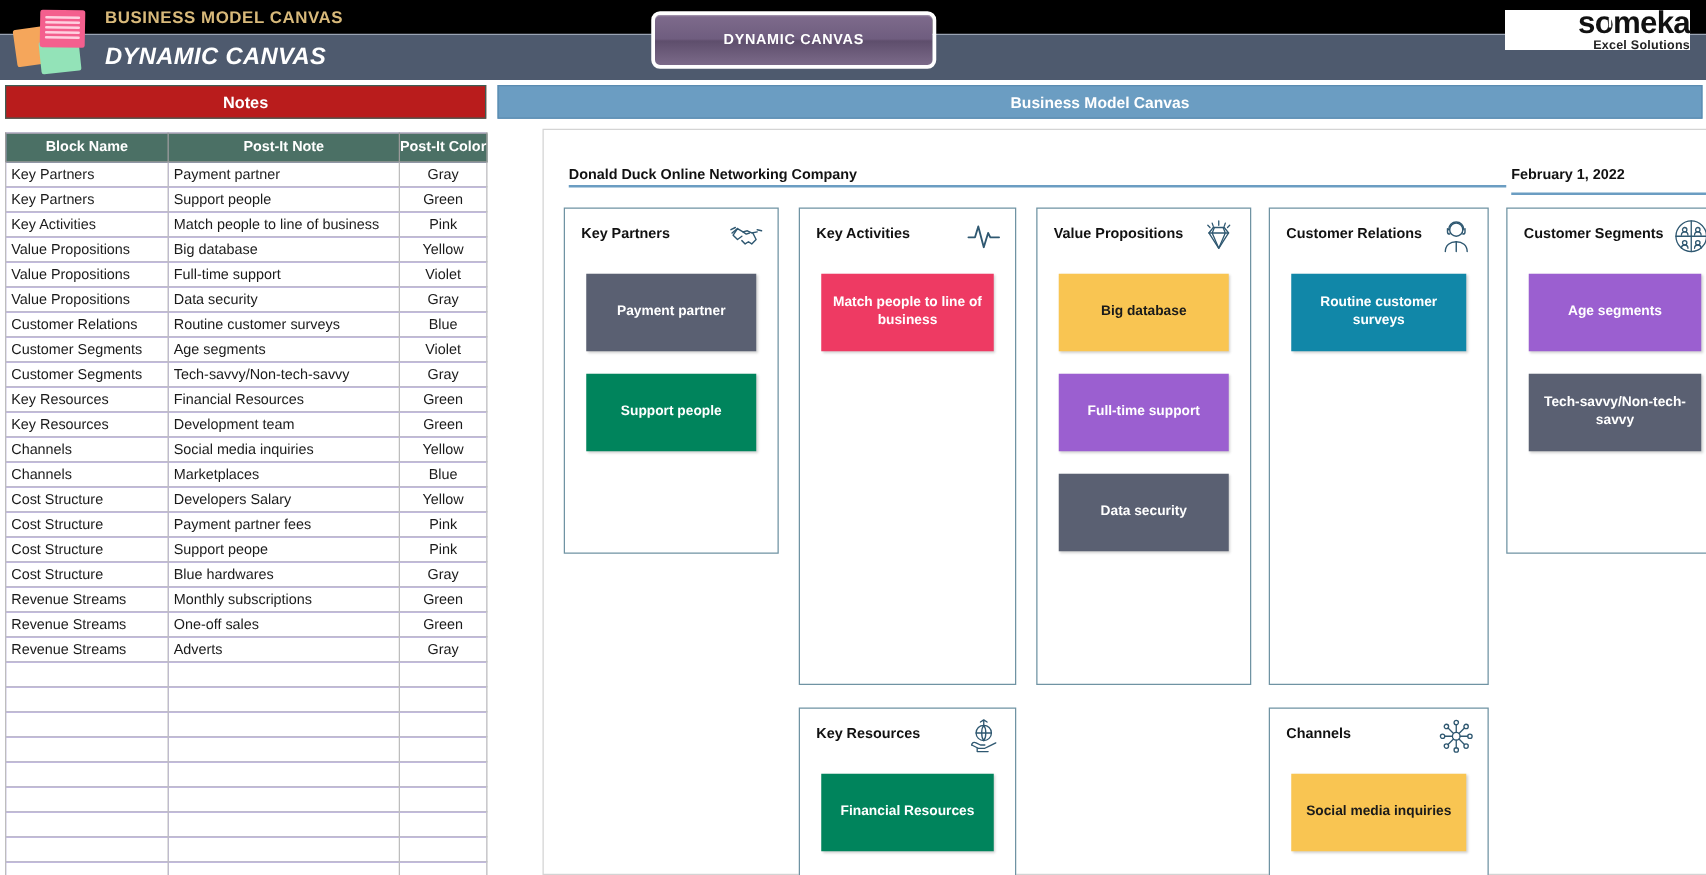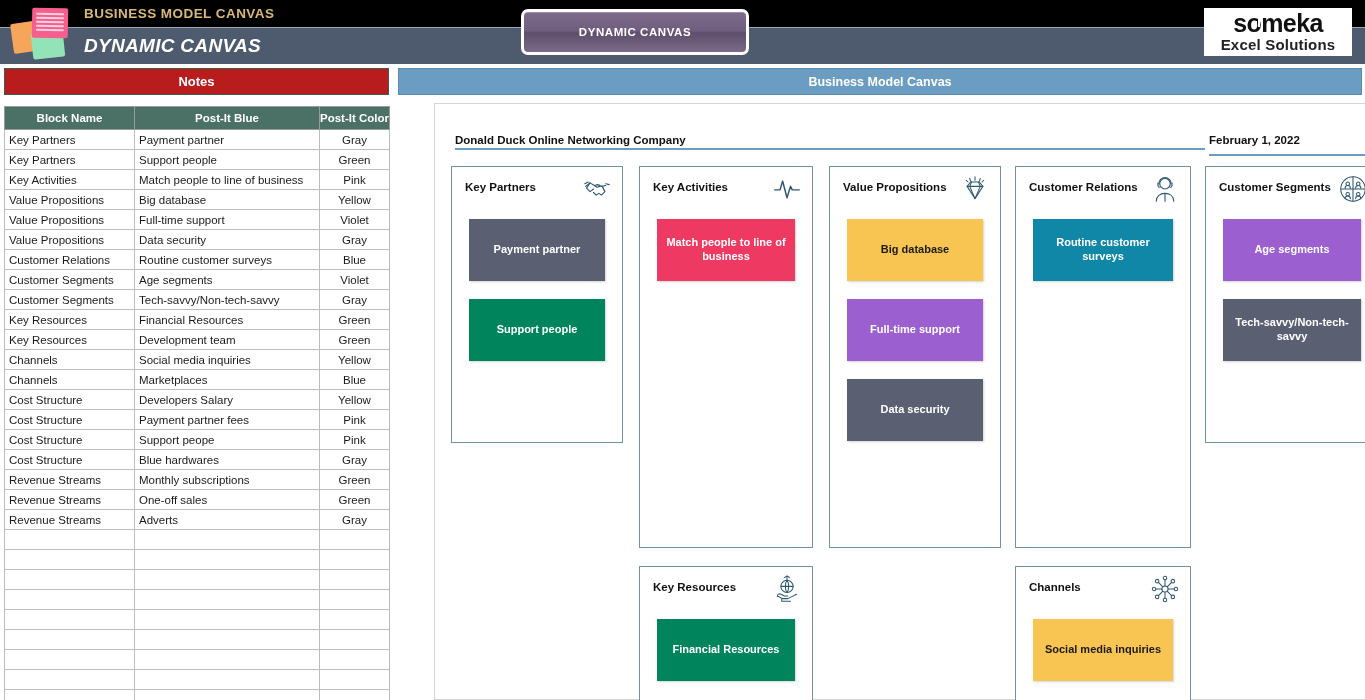--- a/index.html
+++ b/index.html
@@ -49,26 +49,26 @@
     display:flex; align-items:center; justify-content:center;
     color:#ffffff; font-size:11.5px; font-weight:bold; letter-spacing:.55px;
     border-radius:7px; cursor:pointer;
     background: linear-gradient(180deg,#7e6b8c 0%,#6f5d7f 48%,#5e4e6c 52%,#7b6a89 100%);
     box-shadow: inset 0 1px 0 rgba(255,255,255,.25);
   }
   #btn-dynamic { left:521px; width:228px; border:3px solid #ffffff; }
   #btn-blank   { left:771px; width:215px; border:1px solid #8d7c9b; }
 
   .someka-logo {
-    position:absolute; left:1204px; top:8px; width:148px; height:48px;
+    position:absolute; left:1204px; top:8px; width:148px; height:32px;
     background:#ffffff; display:flex; flex-direction:column;
-    align-items:center; justify-content:center;
+    align-items:flex-end; justify-content:center;
   }
   .someka-word { font-size:25px; font-weight:bold; color:#111; letter-spacing:-.6px; line-height:24px; }
-  .someka-sub  { font-size:15px; font-weight:bold; color:#222; letter-spacing:.2px; margin-top:1px; }
+  .someka-sub  { font-size:10px; font-weight:bold; color:#222; letter-spacing:.2px; margin-top:1px; }
   .someka-o { position:relative; display:inline-block; }
   .someka-o .bars { position:absolute; left:5px; top:8px; display:flex; align-items:flex-end; gap:1px; }
   .someka-o .bars i { width:2px; background:#fff; display:block; }
 
   
   .notes-header {
     position:absolute; left:4px; top:68px; width:385px; height:27px;
     background:#b91c1c; color:#fff; font-size:13px; font-weight:bold;
     display:flex; align-items:center; justify-content:center;
     border:1px solid #3d5d53;
@@ -198,21 +198,21 @@
   <div class="notes-panel">
     <table class="notes">
       <colgroup>
         <col class="w-block">
           <col class="w-note">
           <col class="w-color">
       </colgroup>
       <thead>
         <tr>
           <th>Block Name</th>
-          <th>Post-It Blue</th>
+          <th>Post-It Note</th>
           <th>Post-It Color</th>
         </tr>
       </thead>
       <tbody id="notes-tbody">
           <tr>
             <td class="c-block">Key Partners</td>
             <td class="c-note">Payment partner</td>
             <td class="c-color">Gray</td>
           </tr>
           <tr>

